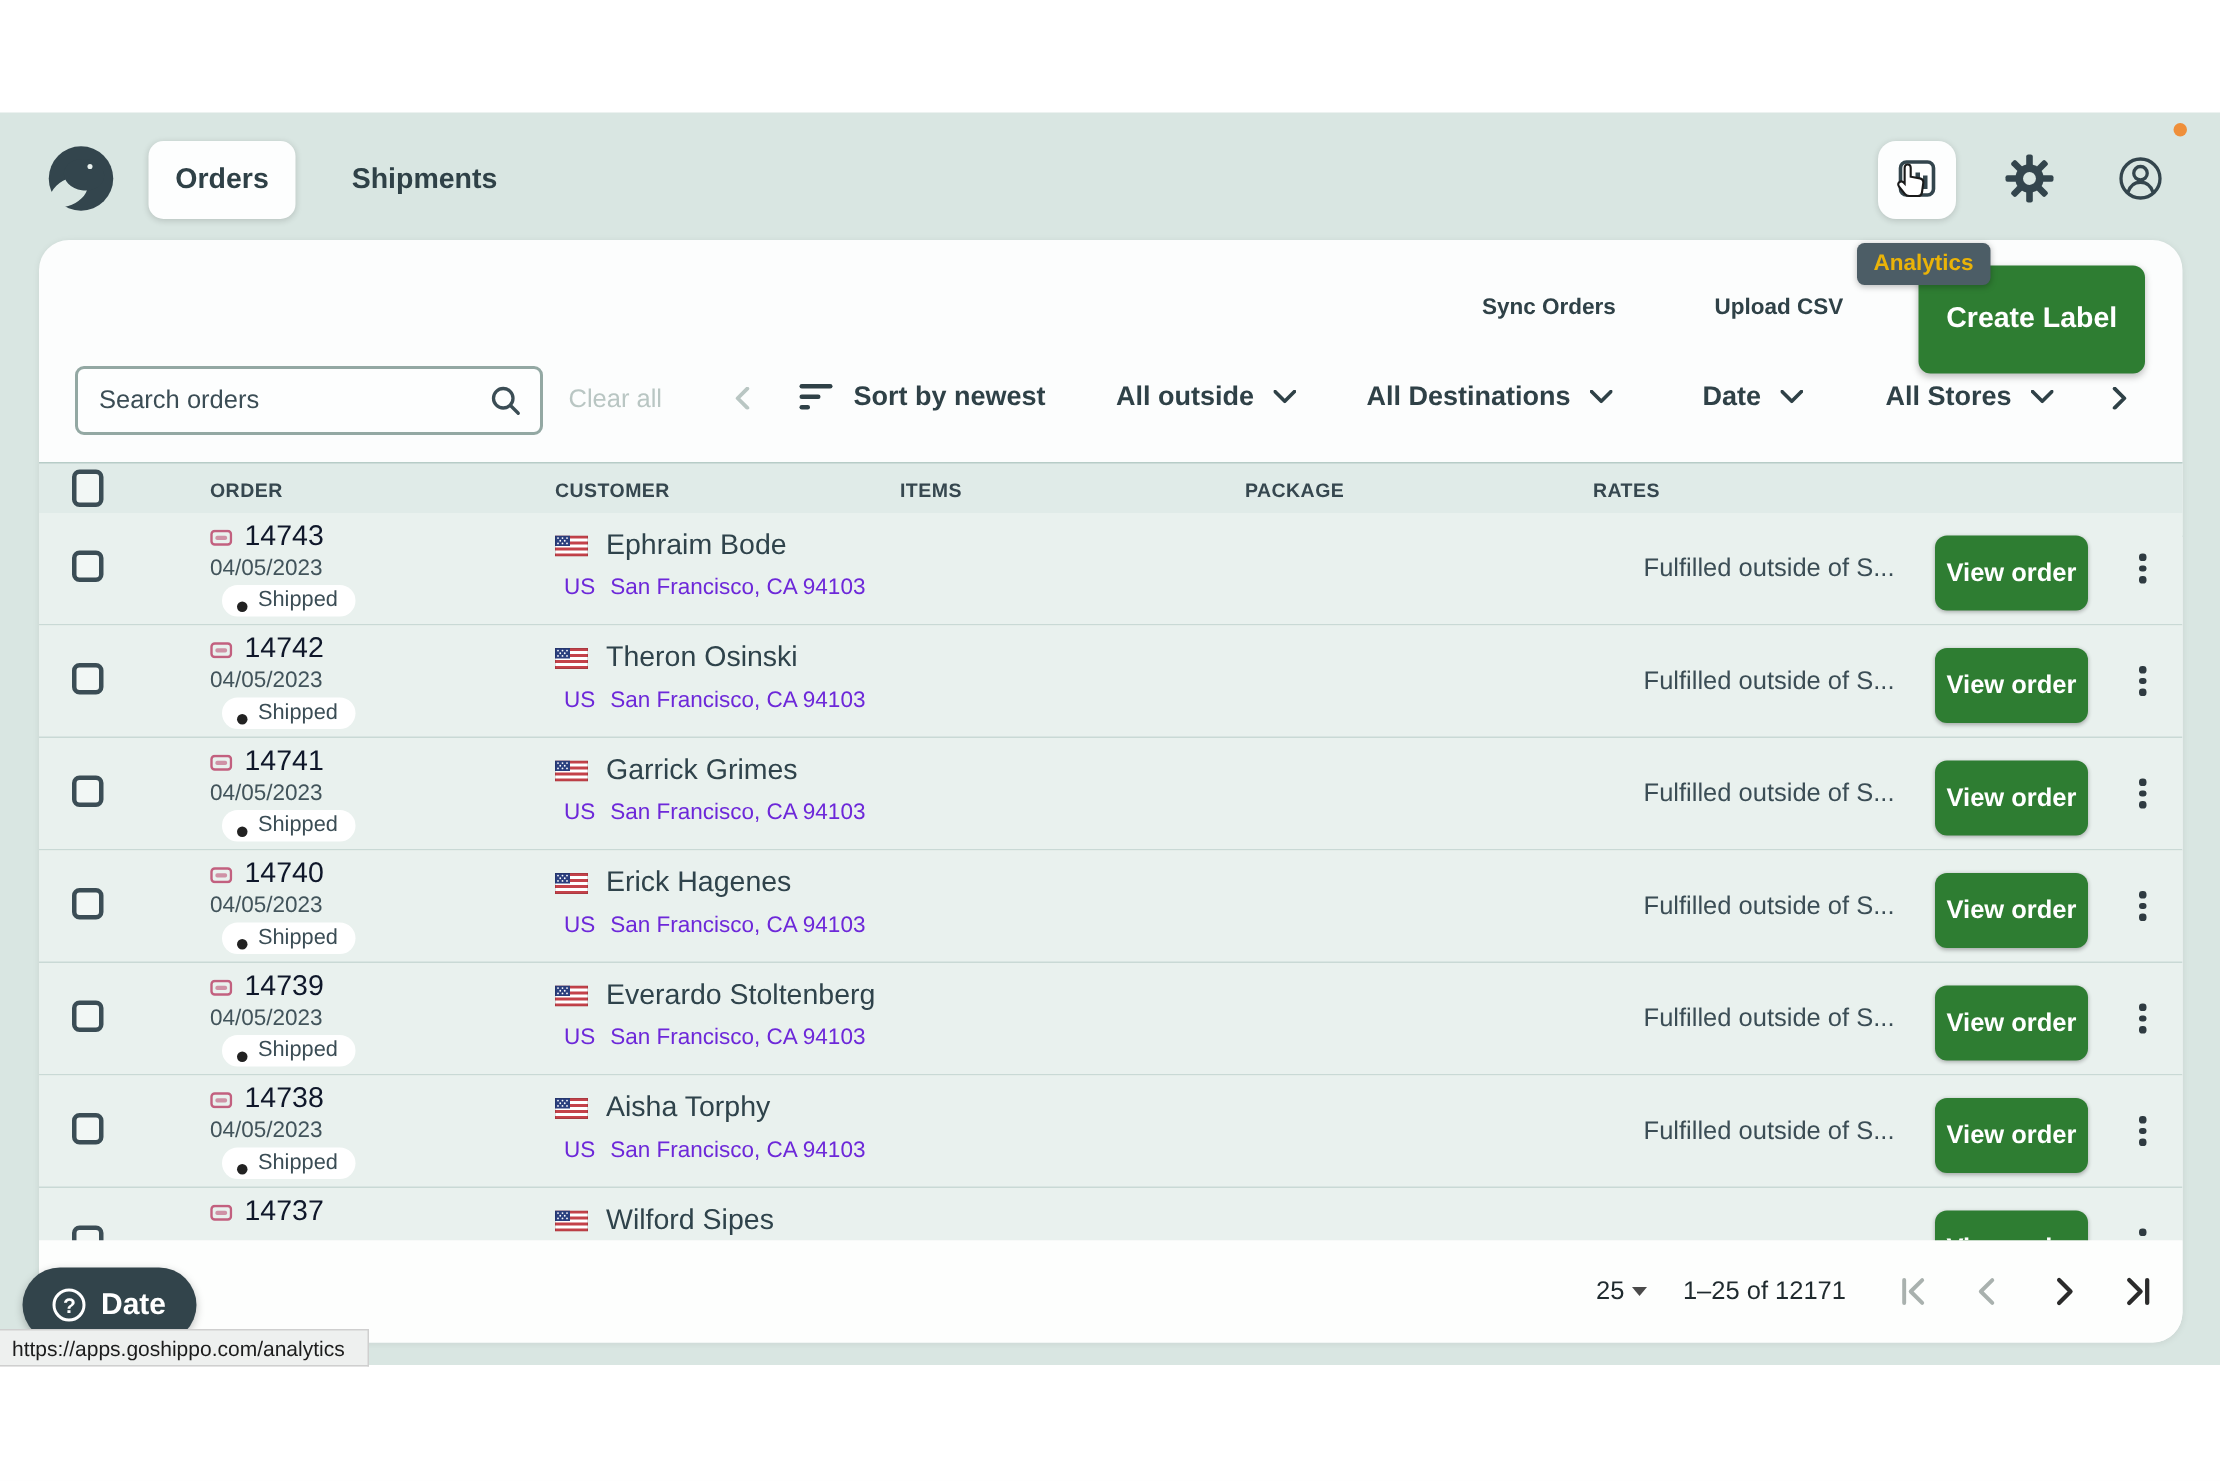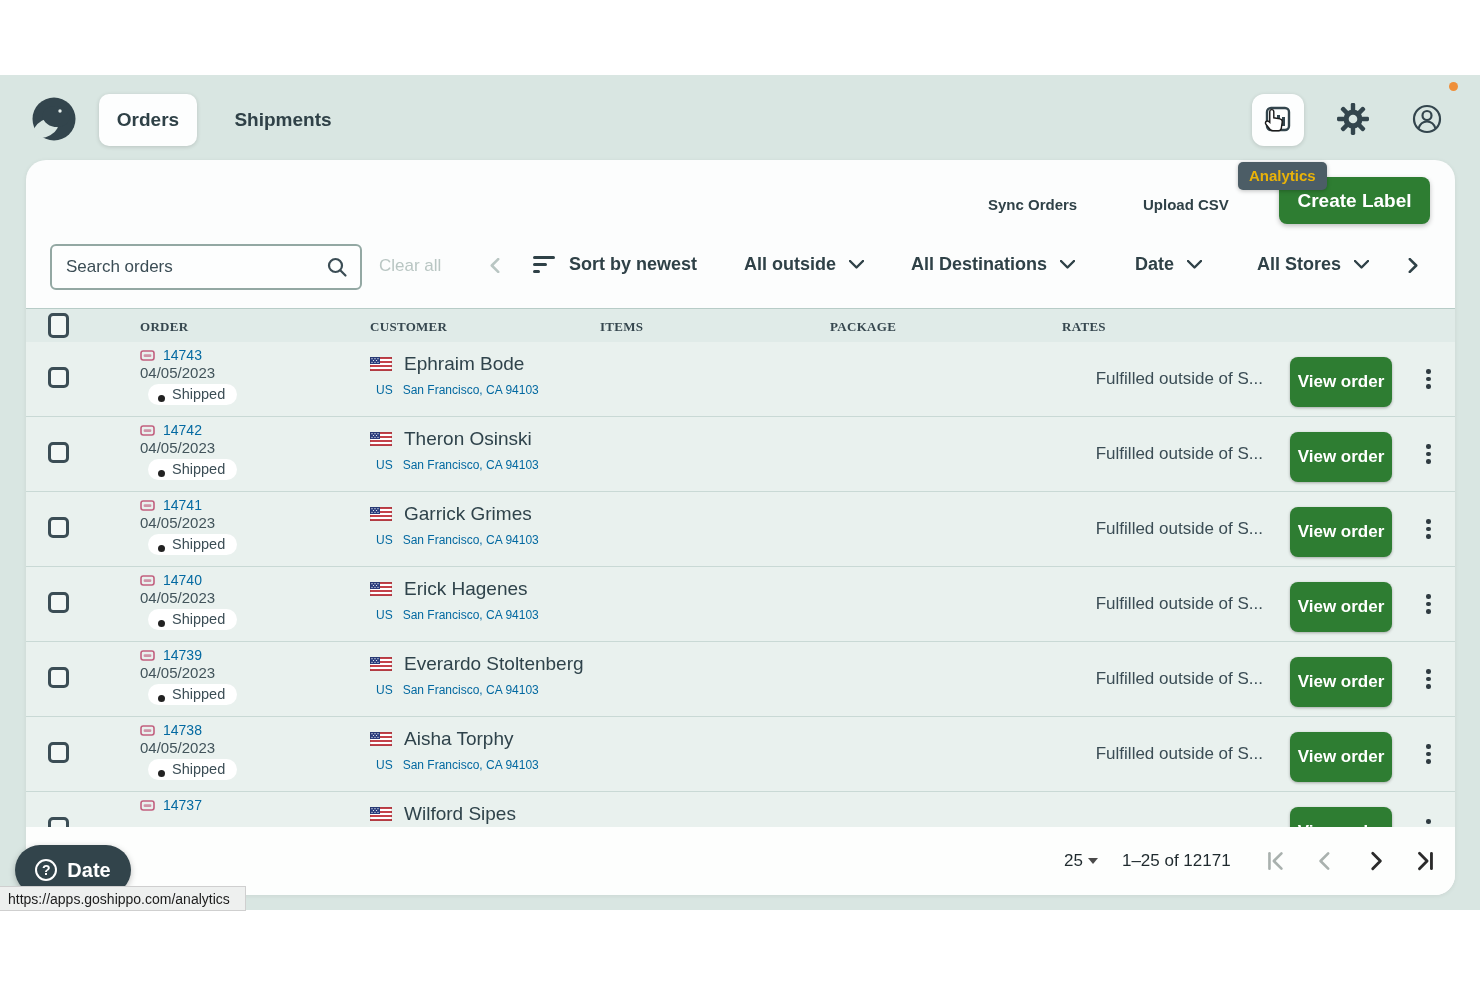--- a/index.html
+++ b/index.html
@@ -22,21 +22,21 @@
   .rec-dot { position:absolute; left:1449px; top:7px; width:9px; height:9px; border-radius:50%; background:#ef8f3a; }
 
   
   .card { position:absolute; left:26px; top:85px; width:1429px; height:735px; background:#fcfdfd;
           border-radius:20px; box-shadow:0 1px 5px rgba(0,0,0,.07); }
   .tooltip { position:absolute; left:1212px; top:2px; z-index:6; background:#4c5d66; color:#eab308;
              font-size:15px; font-weight:bold; padding:5px 11px 6px; border-radius:5px; box-shadow:0 1px 4px rgba(0,0,0,.25); }
   .txt-action { position:absolute; top:36px; font-size:15px; font-weight:bold; color:#2f4147; background:none; border:none; cursor:default; }
   .act-sync { left:962px; }
   .act-upload { left:1117px; }
-  .create-btn { position:absolute; left:1253px; top:17px; width:151px; height:47px; background:#2e7d32; color:#ffffff;
+  .create-btn { position:absolute; left:1253px; top:17px; width:151px; height:72px; background:#2e7d32; color:#ffffff;
                 font-family:inherit; font-size:19px; font-weight:bold; border:none; border-radius:8px; box-shadow:0 2px 5px rgba(0,0,0,.25); }
 
   
   .searchbox { position:absolute; left:24px; top:84px; width:312px; height:46px; background:#fdfefe;
                border:2px solid #93a8a3; border-radius:6px; display:flex; align-items:center; }
   .searchbox input { flex:1; border:none; outline:none; background:transparent; font-family:inherit;
                      font-size:17px; color:#3b4d55; padding:0 6px 0 14px; }
   .searchbox input::placeholder { color:#3b4d55; opacity:1; }
   .searchbox .mag { margin-right:12px; display:flex; }
   .clear-all { position:absolute; left:353px; top:96px; font-size:17px; color:#b9c6c3; }
@@ -45,41 +45,41 @@
   .chev-r { left:1380px; }
   .sort { position:absolute; left:507px; top:94px; display:flex; align-items:center; gap:14px;
           font-size:18px; font-weight:bold; color:#2f4147; }
   .sort-bars { display:flex; flex-direction:column; gap:4px; }
   .sort-bars i { display:block; height:3px; border-radius:2px; background:#2f4147; }
   .dd { position:absolute; top:94px; display:flex; align-items:center; gap:13px; font-size:18px; font-weight:bold; color:#2f4147; }
   .dd-orders { left:718px; } .dd-dest { left:885px; } .dd-date { left:1109px; } .dd-stores { left:1231px; }
 
   
   .thead { position:absolute; left:0; top:148px; width:100%; height:50px; background:#e0ebe8;
-           border-top:1px solid #b7ccc7; border-bottom:1px solid #c9d9d5;font-family:Liberation Serif, serif; }
+           border-top:1px solid #b7ccc7; border-bottom:1px solid #c9d9d5; }
   .thead .hcb { position:absolute; left:22px; top:4px; width:21px; height:25px; border:3px solid #3b4d55;
                 border-radius:5px; background:#f2f7f5; }
   .hlabel { position:absolute; top:10px; font-size:13px; font-weight:bold; letter-spacing:.3px; color:#36474f; }
   .h0{left:114px;} .h1{left:344px;} .h2{left:574px;} .h3{left:804px;} .h4{left:1036px;}
 
   .rows { position:absolute; left:0; top:182px; width:100%; height:485px; overflow:hidden; }
   .row { position:relative; height:75px; background:#e9f1ee; border-bottom:1px solid #c9d9d5; }
   .cb { position:absolute; left:22px; top:25px; width:21px; height:21px; border:3px solid #3b4d55;
         border-radius:5px; background:#f2f7f5; }
   .c-order { position:absolute; left:114px; top:5px; }
   .o1 { display:flex; align-items:center; gap:8px; }
-  .onum { font-size:14px; color:#0369a1; }
+  .onum { font-size:19px; color:#0f172a; }
   .odate { margin-top:1px; font-size:15px; color:#42545b; }
   .pill { margin-left:8px; margin-top:3px; display:inline-flex; align-items:flex-end; gap:7px; background:#ffffff;
           border-radius:12px; padding:2px 12px 3px 10px; font-size:14.5px; color:#3b4d55; }
   .pill .dot { width:7px; height:7px; border-radius:50%; background:#222; }
   .c-cust { position:absolute; left:344px; top:11px; }
   .c1 { display:flex; align-items:center; gap:12px; }
   .cname { font-size:19px; color:#2f434b; max-width:188px; overflow:hidden; white-space:nowrap; }
-  .c2 { margin-top:8px; margin-left:6px; display:flex; gap:10px; font-size:12px; color:#0369a1; }
+  .c2 { margin-top:8px; margin-left:6px; display:flex; gap:10px; font-size:15px; color:#6d28d9; }
   .c-rate { position:absolute; left:1033px; top:27px; width:204px; text-align:right; font-size:17px; color:#3b4d55; }
   .view-btn { position:absolute; left:1264px; top:15px; width:102px; height:50px; background:#2e7d32; color:#ffffff;
               font-family:inherit; font-size:17px; font-weight:bold; border:none; border-radius:8px; box-shadow:0 1px 3px rgba(0,0,0,.3); }
   .kebab { position:absolute; left:1398px; top:25px; display:flex; flex-direction:column; gap:3px; padding:2px; }
   .kebab i { width:4.5px; height:4.5px; border-radius:50%; background:#2f3b41; }
 
   
   .tfoot { position:absolute; left:0; top:667px; width:100%; height:68px; background:#fdfefd; border-radius:0 0 20px 20px; }
   .pager { position:absolute; left:1038px; top:0; height:68px; display:flex; align-items:center; gap:24px; }
   .pg-size { display:flex; align-items:center; gap:5px; font-size:17px; color:#1f2a2e; }

